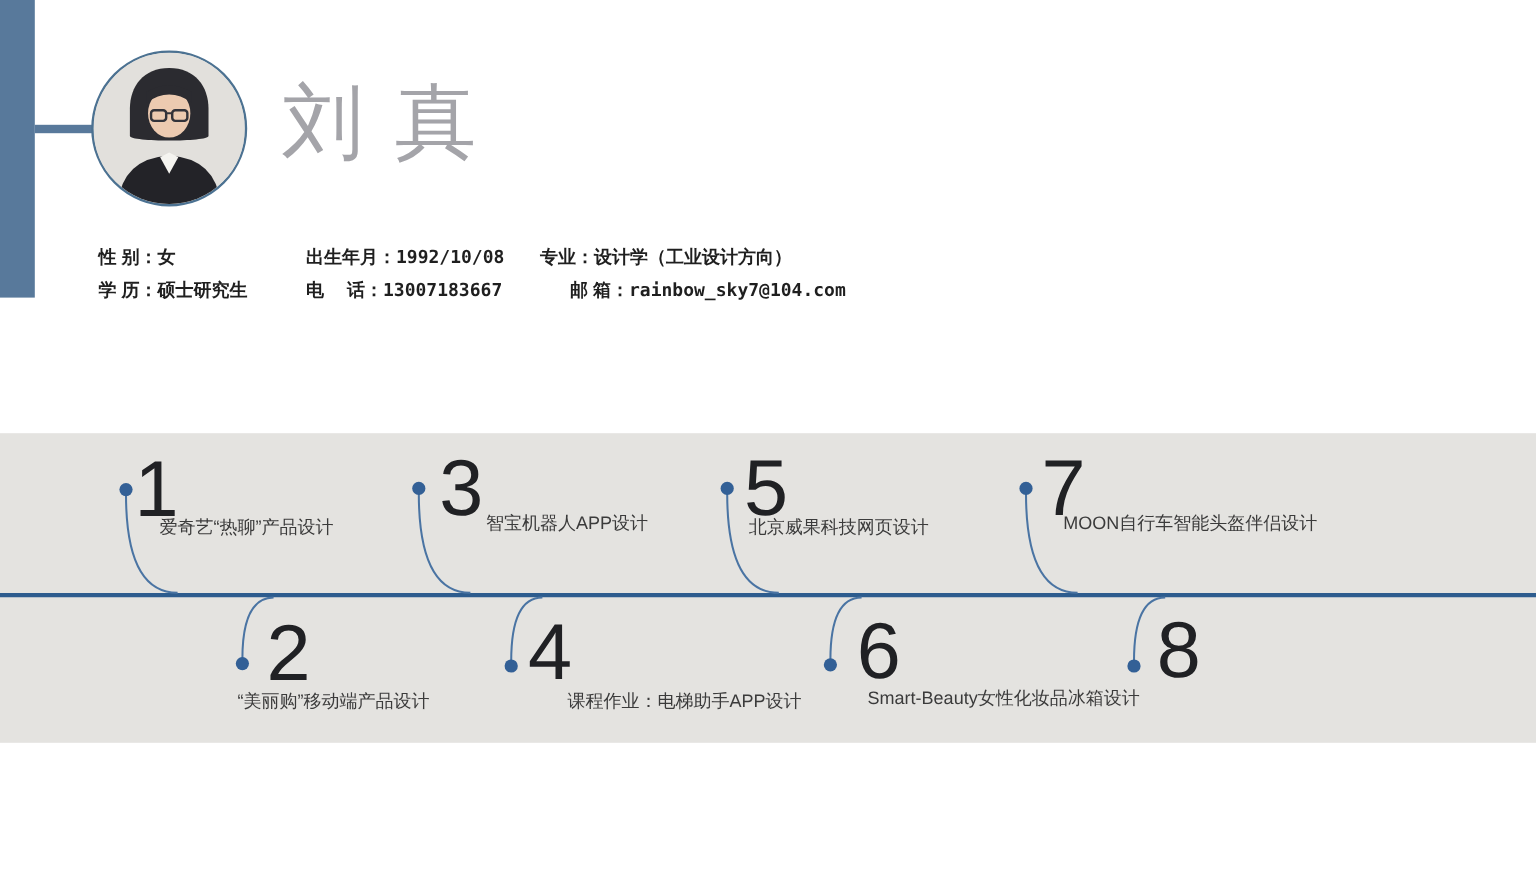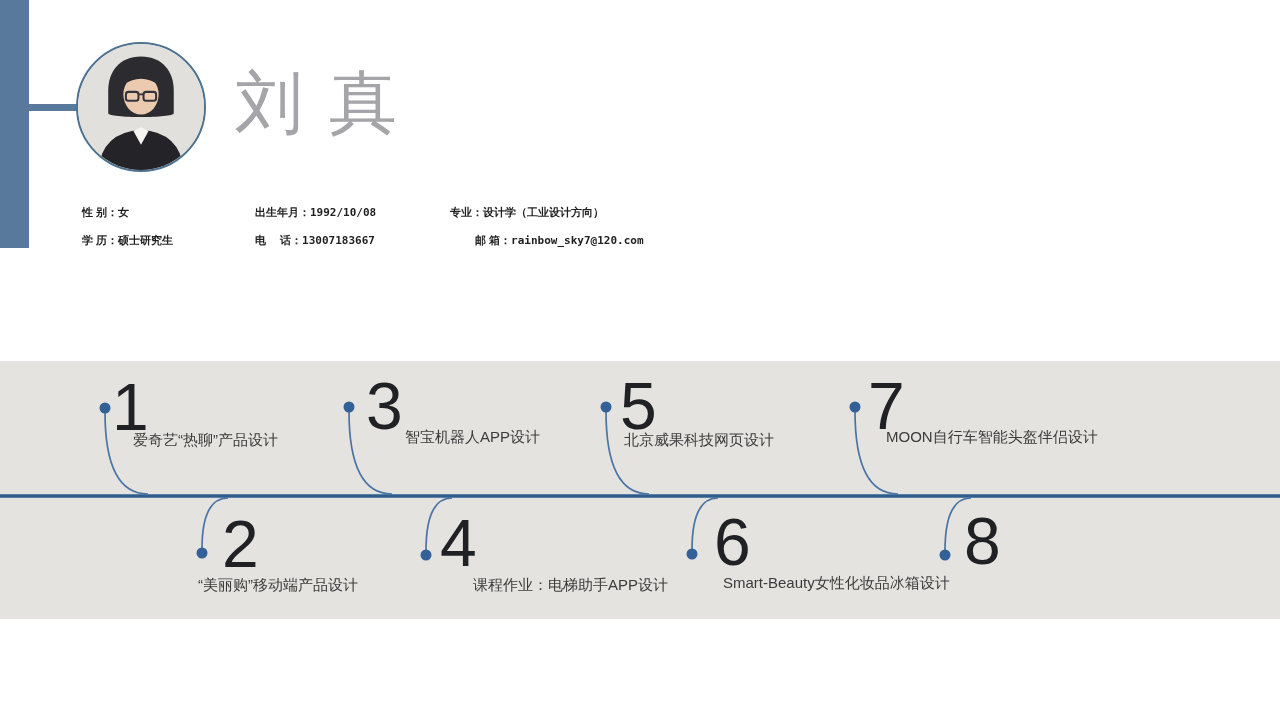--- a/index.html
+++ b/index.html
@@ -9,21 +9,21 @@
   .accent-bar{position:absolute;left:0;top:0;width:29px;height:248px;background:#58799b;}
   .connector{position:absolute;left:29px;top:104px;width:51px;height:7px;background:#58799b;}
   
   .photo{position:absolute;left:76px;top:42px;width:126px;height:126px;border-radius:50%;
          border:2px solid #4c7292;overflow:hidden;background:#e2e0dc;}
   .photo svg{display:block;width:100%;height:100%;}
   
   .name{position:absolute;left:235px;top:62px;margin:0;font-size:68px;font-weight:400;
         letter-spacing:26px;color:#a4a4a9;line-height:1.2;white-space:nowrap;}
   
-  .field{position:absolute;font-size:11px;font-weight:bold;color:#1f1f1f;white-space:nowrap;line-height:1;}
+  .field{position:absolute;font-size:15px;font-weight:bold;color:#1f1f1f;white-space:nowrap;line-height:1;}
   .fl{color:#1f1f1f;}
   .fv{font-family:"DejaVu Sans Mono","Liberation Sans",monospace;font-weight:bold;}
   .f0{left:82px;top:207px;}  .f1{left:82px;top:235px;}
   .f2{left:255px;top:207px;text-align:right;} .f3{left:255px;top:235px;}
   .f4{left:450px;top:207px;} .f5{left:475px;top:235px;}
   
   .band{position:absolute;left:0;top:361px;width:1280px;height:258px;background:#e4e3e0;}
   
   .tl-svg{position:absolute;left:0;top:0;width:1280px;height:724px;pointer-events:none;}
   
@@ -60,21 +60,21 @@
     </svg>
   </div>
 
   <h1 class="name">刘真</h1>
 
   <div class="field f0"><span class="fl">性 别：</span><span class="fv">女</span></div>
   <div class="field f1"><span class="fl">学 历：</span><span class="fv">硕士研究生</span></div>
   <div class="field f2"><span class="fl">出生年月：</span><span class="fv">1992/10/08</span></div>
   <div class="field f3"><span class="fl">电　 话：</span><span class="fv">13007183667</span></div>
   <div class="field f4"><span class="fl">专业：</span><span class="fv">设计学（工业设计方向）</span></div>
-  <div class="field f5"><span class="fl">邮 箱：</span><span class="fv">rainbow_sky7@120.com</span></div>
+  <div class="field f5"><span class="fl">邮 箱：</span><span class="fv">rainbow_sky7@104.com</span></div>
 
   <div class="band"></div>
 
   <svg class="tl-svg" viewBox="0 0 1280 724">
     <line x1="0" y1="496" x2="1280" y2="496" stroke="#2d5c8e" stroke-width="3.5"></line>
 
     <path d="M105,412 Q105,494 148,494" fill="none" stroke="#4a74a3" stroke-width="1.7"></path>
     <path d="M349,411 Q349,494 392,494" fill="none" stroke="#4a74a3" stroke-width="1.7"></path>
     <path d="M606,411 Q606,494 649,494" fill="none" stroke="#4a74a3" stroke-width="1.7"></path>
     <path d="M855,411 Q855,494 898,494" fill="none" stroke="#4a74a3" stroke-width="1.7"></path>

